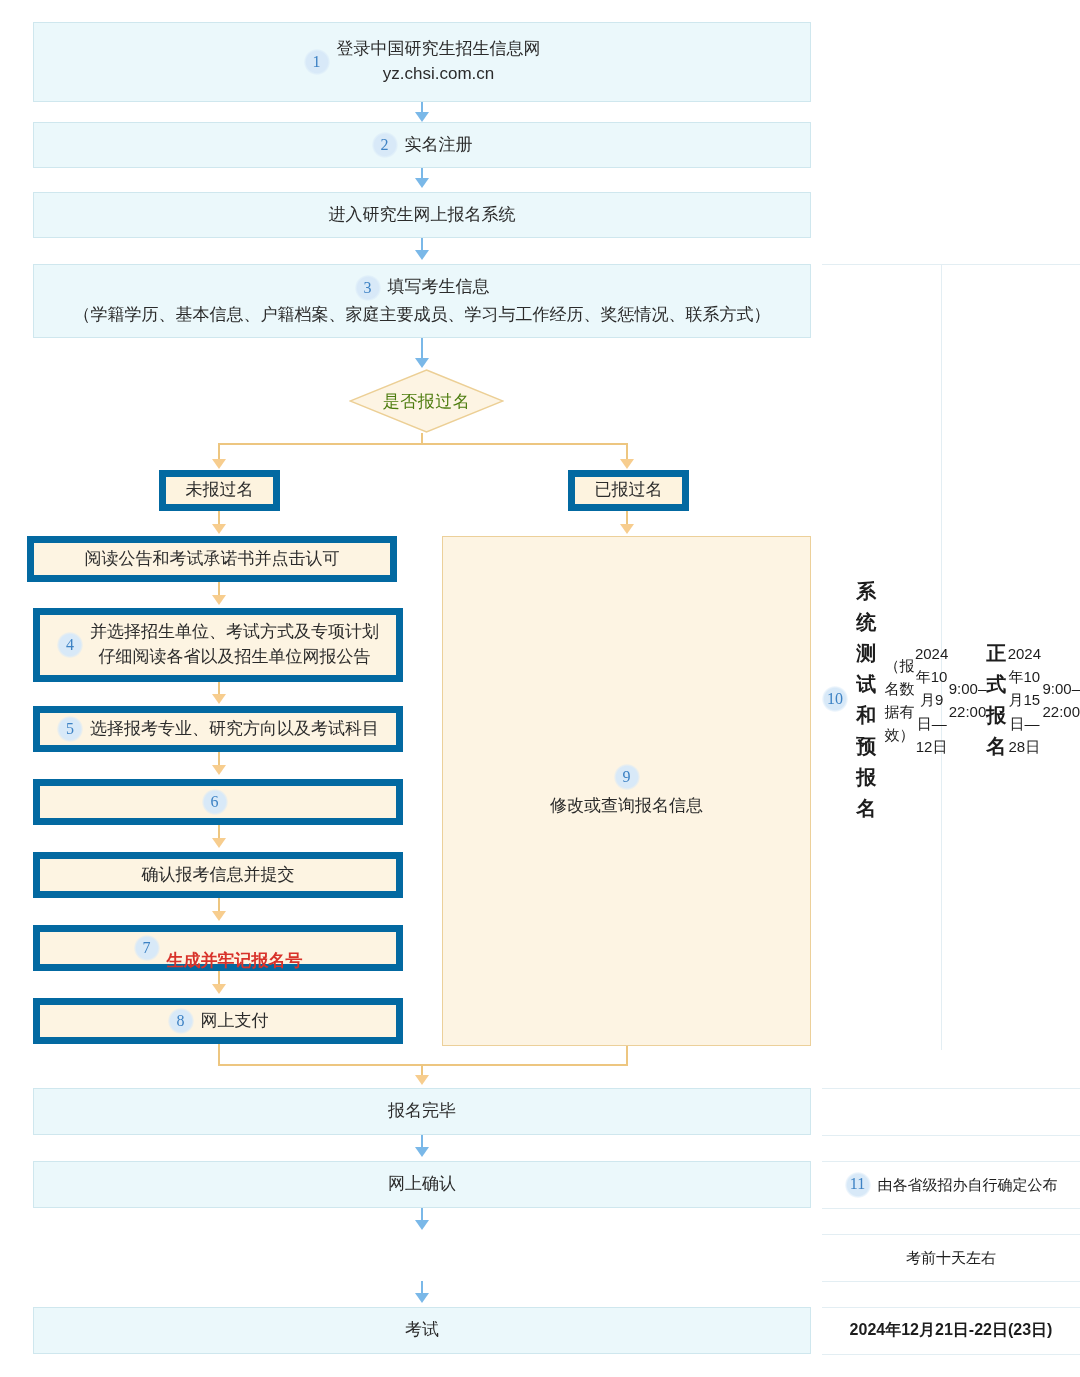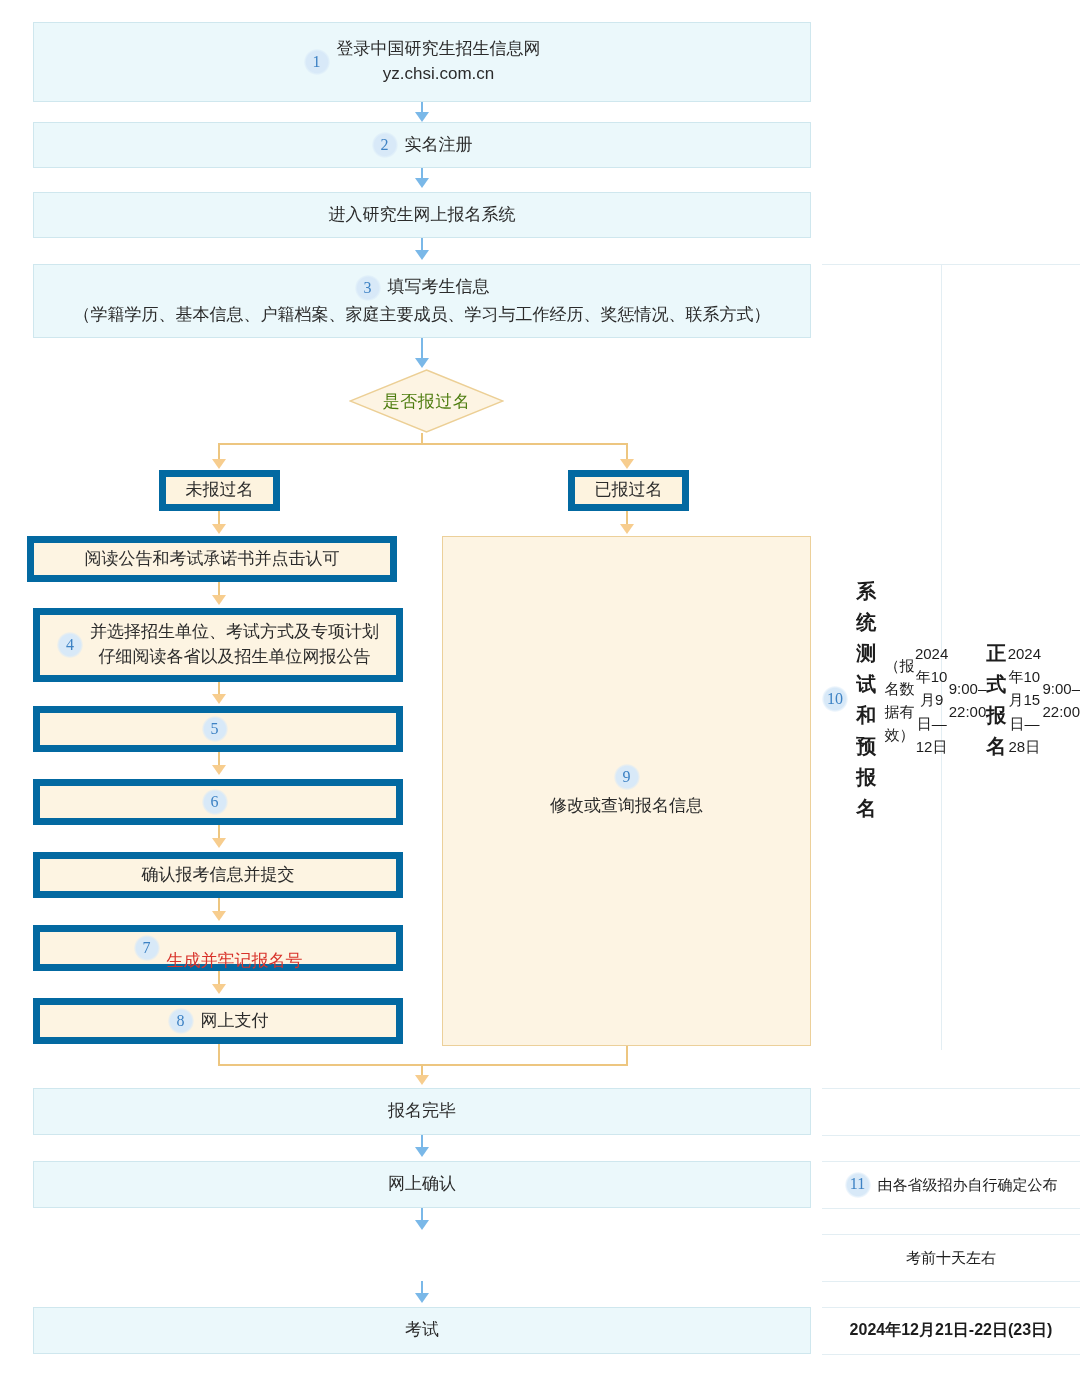--- a/index.html
+++ b/index.html
@@ -63,21 +63,21 @@
     color: #3d82c4;
     font-size: 16px;
     font-family: "Liberation Serif", "DejaVu Serif", serif;
     flex: 0 0 auto;
     margin-right: 7px;
   }
   .badge.soft { background: radial-gradient(circle, #d8e9f8 58%, rgba(216,233,248,0) 74%); }
 
   .row { display: flex; align-items: center; justify-content: center; }
   .stack { display: flex; flex-direction: column; align-items: center; justify-content: center; }
-  .red { color: #d8322a; font-weight: normal; margin-top: 26px; }
+  .red { color: #d8322a; font-weight: bold; margin-top: 26px; }
   .bold { font-weight: bold; }
   .vline-blue { position: absolute; width: 2px; background: #7ab8e8; }
   .arr-blue {
     position: absolute; width: 0; height: 0;
     border-left: 7px solid transparent;
     border-right: 7px solid transparent;
     border-top: 10px solid #7ab8e8;
   }
   .vline-orange { position: absolute; width: 2px; background: #edc680; }
   .hline-orange { position: absolute; height: 2px; background: #edc680; }
@@ -186,20 +186,21 @@
     <span class="stack">
       <span>并选择招生单位、考试方式及专项计划</span>
       <span>仔细阅读各省以及招生单位网报公告</span>
     </span>
   </div>
   <div class="vline-orange" style="left:218px; top:682px; height:13px;"></div>
   <div class="arr-orange" style="left:212px; top:694px;"></div>
 
   <div class="node orange-box pale" style="left:33px; top:706px; width:370px; height:46px;">
     <span class="badge soft">5</span>
+    <span>选择报考专业、研究方向以及考试科目</span>
   </div>
   <div class="vline-orange" style="left:218px; top:752px; height:14px;"></div>
   <div class="arr-orange" style="left:212px; top:765px;"></div>
 
   <div class="node orange-box pale" style="left:33px; top:779px; width:370px; height:46px;">
     <span class="badge soft">6</span>
   </div>
   <div class="vline-orange" style="left:218px; top:825px; height:14px;"></div>
   <div class="arr-orange" style="left:212px; top:838px;"></div>
 

